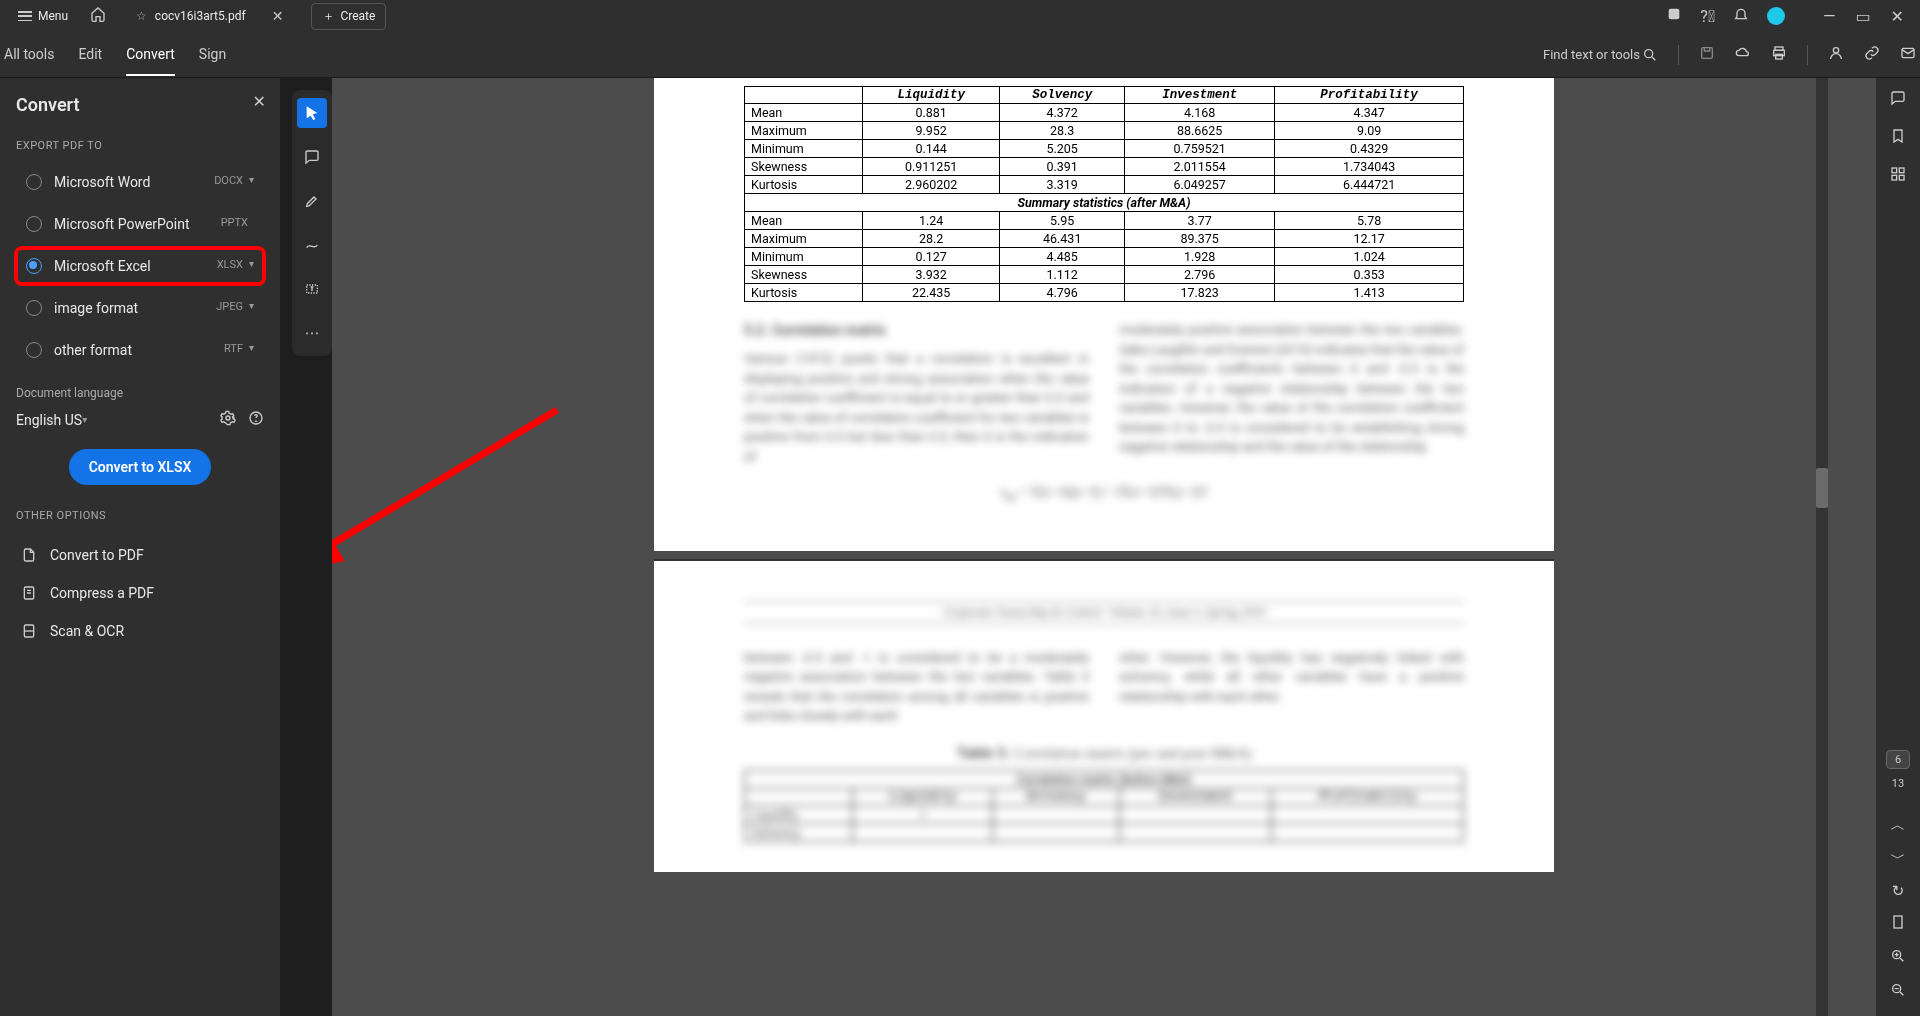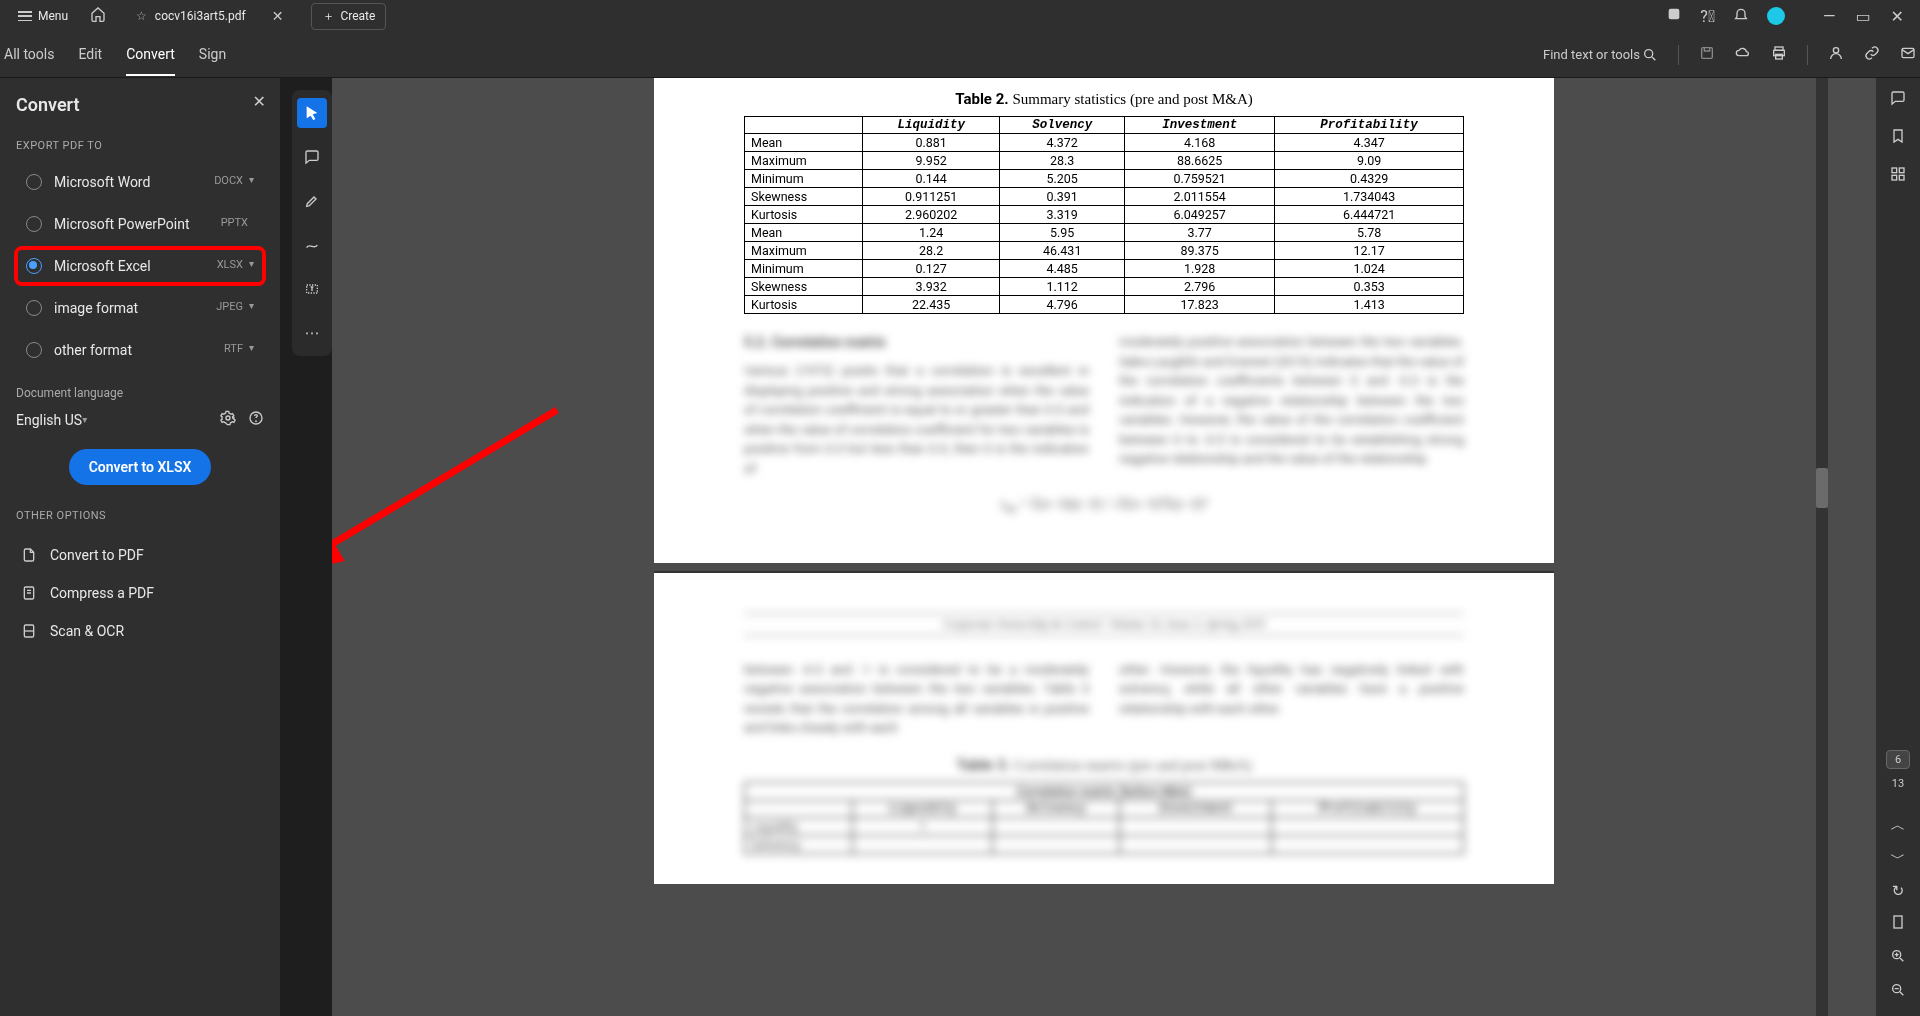--- a/index.html
+++ b/index.html
@@ -291,21 +291,20 @@
           <rect x="4" y="6" width="16" height="12" stroke-dasharray="2"></rect>
           <path d="M10 9h4M12 9v6"></path>
         </svg>
       </div>
     <div class="rail-btn">⋯</div>
   </div>
 
   <div class="doc-viewport">
     <div class="page-stack">
       <div class="page first">
-        <div class="table-title"><b>Table 2.</b> Summary statistics (pre and post M&amp;A)</div>
         <table class="data" id="stats-table">
             <tbody>
               <tr class="header-row">
                 <td></td>
                 <td>Liquidity</td>
                 <td>Solvency</td>
                 <td>Investment</td>
                 <td>Profitability</td>
               </tr>
               <tr>
@@ -335,20 +334,23 @@
                 <td class="val">0.391</td>
                 <td class="val">2.011554</td>
                 <td class="val">1.734043</td>
               </tr>
               <tr>
                 <td class="label">Kurtosis</td>
                 <td class="val">2.960202</td>
                 <td class="val">3.319</td>
                 <td class="val">6.049257</td>
                 <td class="val">6.444721</td>
+              </tr>
+              <tr class="section-row">
+                <td colspan="5">Summary statistics (after M&amp;A)</td>
               </tr>
               <tr>
                 <td class="label">Mean</td>
                 <td class="val">1.24</td>
                 <td class="val">5.95</td>
                 <td class="val">3.77</td>
                 <td class="val">5.78</td>
               </tr>
               <tr>
                 <td class="label">Maximum</td>

